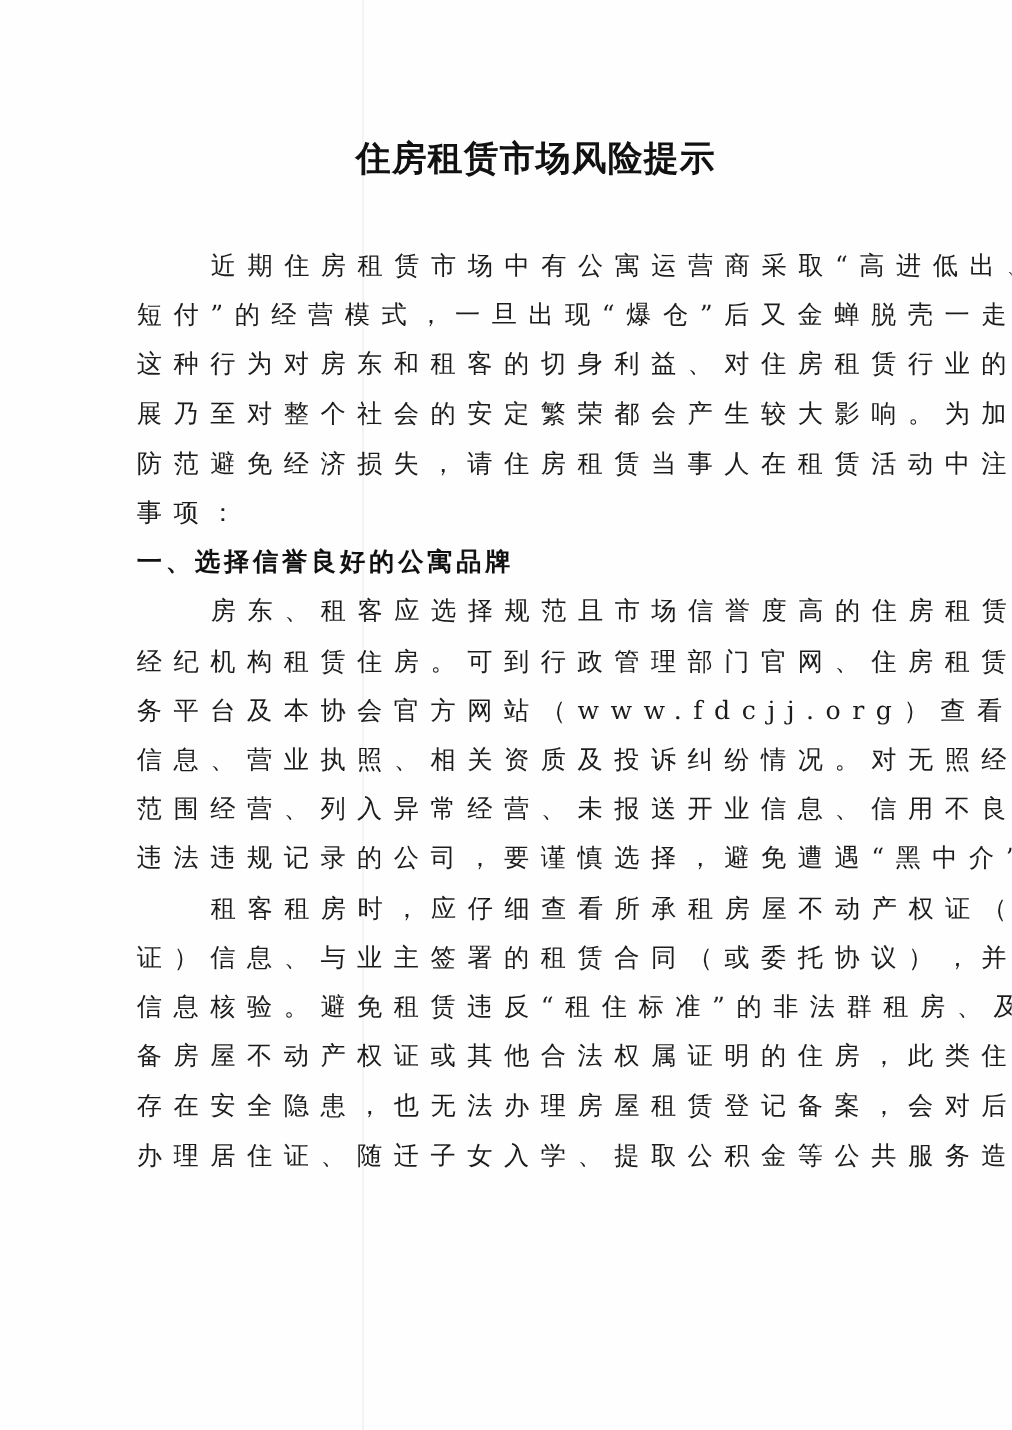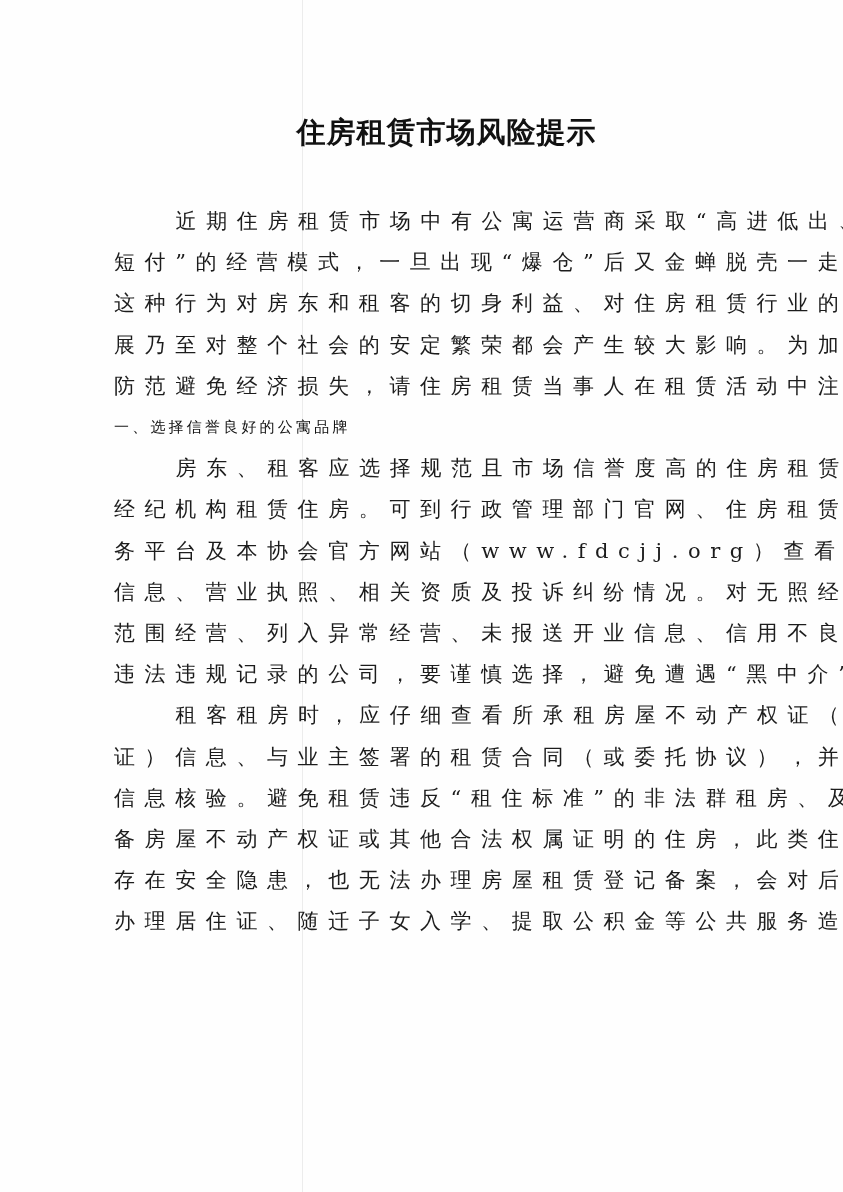--- a/index.html
+++ b/index.html
@@ -49,22 +49,22 @@
     width: 622px;
     font-family: "DejaVu Serif", serif;
     font-size: 21px;
     letter-spacing: 9.6px;
     line-height: 41.2px;
     color: #1c1c1c;
   }
   .heading {
     margin: 0;
     font-family: "DejaVu Sans", sans-serif;
-    font-weight: normal;
-    font-size: 15px;
+    font-weight: bold;
+    font-size: 21px;
     letter-spacing: 3.2px;
     color: #111;
   }
   .line {
     display: block;
     white-space: nowrap;
   }
   .line.indent {
     padding-left: 61.6px;
   }
@@ -77,20 +77,21 @@
 
   <div class="title">住房租赁市场风险提示</div>
 
   <div class="body-text">
     <div class="para-block">
       <span class="line indent">近期住房租赁市场中有公寓运营商采取“高进低出、长收</span>
       <span class="line">短付”的经营模式，一旦出现“爆仓”后又金蝉脱壳一走了之。</span>
       <span class="line">这种行为对房东和租客的切身利益、对住房租赁行业的规范发</span>
       <span class="line">展乃至对整个社会的安定繁荣都会产生较大影响。为加强风险</span>
       <span class="line">防范避免经济损失，请住房租赁当事人在租赁活动中注意以下</span>
+      <span class="line">事项：</span>
     </div>
 
     <div class="heading line">一、选择信誉良好的公寓品牌</div>
 
     <div class="para-block">
       <span class="line indent">房东、租客应选择规范且市场信誉度高的住房租赁公司或</span>
       <span class="line">经纪机构租赁住房。可到行政管理部门官网、住房租赁交易服</span>
       <span class="line">务平台及本协会官方网站（www.fdcjj.org）查看公司开业报告</span>
       <span class="line">信息、营业执照、相关资质及投诉纠纷情况。对无照经营、超</span>
       <span class="line">范围经营、列入异常经营、未报送开业信息、信用不良、存在</span>

